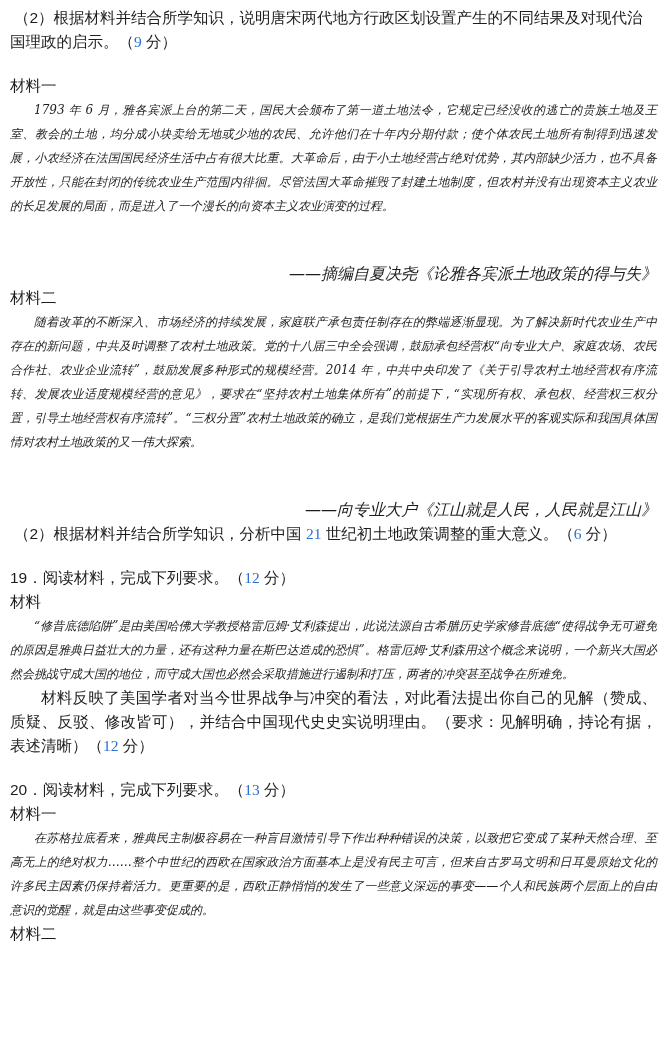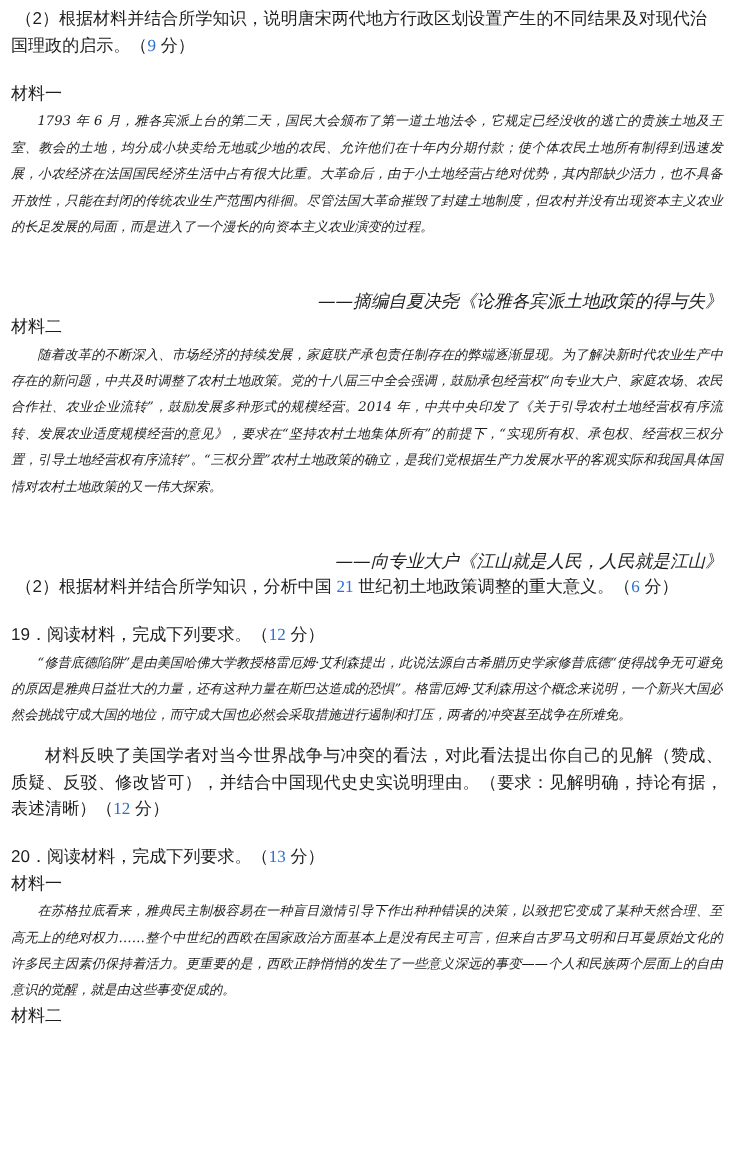--- a/index.html
+++ b/index.html
@@ -32,21 +32,20 @@
     font-style: italic;
     font-size: 16px;
     line-height: 24px;
     text-align: right;
     text-indent: 0;
     margin-top: 44px;
   }
   .task {
     text-indent: 2em;
     text-align: justify;
-    margin-top: 14px;
   }
   .gap { height: 20px; }
   .hl-num {
     color: var(--accent, #2b6fd4);
     font-family: "Liberation Serif", serif;
     font-style: normal;
   }
 </style>
 </head>
 <body>
@@ -61,20 +60,21 @@
   <p class="kaiti">1793 年 6 月，雅各宾派上台的第二天，国民大会颁布了第一道土地法令，它规定已经没收的逃亡的贵族土地及王室、教会的土地，均分成小块卖给无地或少地的农民、允许他们在十年内分期付款；使个体农民土地所有制得到迅速发展，小农经济在法国国民经济生活中占有很大比重。大革命后，由于小土地经营占绝对优势，其内部缺少活力，也不具备开放性，只能在封闭的传统农业生产范围内徘徊。尽管法国大革命摧毁了封建土地制度，但农村并没有出现资本主义农业的长足发展的局面，而是进入了一个漫长的向资本主义农业演变的过程。</p>
   <p class="attr">——摘编自夏决尧《论雅各宾派土地政策的得与失》</p>
   <p class="label">材料二</p>
   <p class="kaiti">随着改革的不断深入、市场经济的持续发展，家庭联产承包责任制存在的弊端逐渐显现。为了解决新时代农业生产中存在的新问题，中共及时调整了农村土地政策。党的十八届三中全会强调，鼓励承包经营权“向专业大户、家庭农场、农民合作社、农业企业流转”，鼓励发展多种形式的规模经营。2014 年，中共中央印发了《关于引导农村土地经营权有序流转、发展农业适度规模经营的意见》，要求在“坚持农村土地集体所有”的前提下，“实现所有权、承包权、经营权三权分置，引导土地经营权有序流转”。“三权分置”农村土地政策的确立，是我们党根据生产力发展水平的客观实际和我国具体国情对农村土地政策的又一伟大探索。</p>
   <p class="attr">——向专业大户《江山就是人民，人民就是江山》</p>
   <p class="q q-sub"><span>（2）根据材料并结合所学知识，分析中国 </span><span class="hl-num">21</span><span> 世纪初土地政策调整的重大意义。（</span><span class="hl-num">6</span><span> 分）</span></p>
 
   <div class="gap"></div>
 
   <p class="q"><span>19．阅读材料，完成下列要求。（</span><span class="hl-num">12</span><span> 分）</span></p>
+  <p class="label">材料</p>
   <p class="kaiti">“修昔底德陷阱”是由美国哈佛大学教授格雷厄姆·艾利森提出，此说法源自古希腊历史学家修昔底德“使得战争无可避免的原因是雅典日益壮大的力量，还有这种力量在斯巴达造成的恐惧”。格雷厄姆·艾利森用这个概念来说明，一个新兴大国必然会挑战守成大国的地位，而守成大国也必然会采取措施进行遏制和打压，两者的冲突甚至战争在所难免。</p>
   <p class="task"><span>材料反映了美国学者对当今世界战争与冲突的看法，对此看法提出你自己的见解（赞成、质疑、反驳、修改皆可），并结合中国现代史史实说明理由。（要求：见解明确，持论有据，表述清晰）（</span><span class="hl-num">12</span><span> 分）</span></p>
 
   <div class="gap"></div>
 
   <p class="q"><span>20．阅读材料，完成下列要求。（</span><span class="hl-num">13</span><span> 分）</span></p>
   <p class="label">材料一</p>
   <p class="kaiti">在苏格拉底看来，雅典民主制极容易在一种盲目激情引导下作出种种错误的决策，以致把它变成了某种天然合理、至高无上的绝对权力……整个中世纪的西欧在国家政治方面基本上是没有民主可言，但来自古罗马文明和日耳曼原始文化的许多民主因素仍保持着活力。更重要的是，西欧正静悄悄的发生了一些意义深远的事变——个人和民族两个层面上的自由意识的觉醒，就是由这些事变促成的。</p>
   <p class="label">材料二</p>
 

